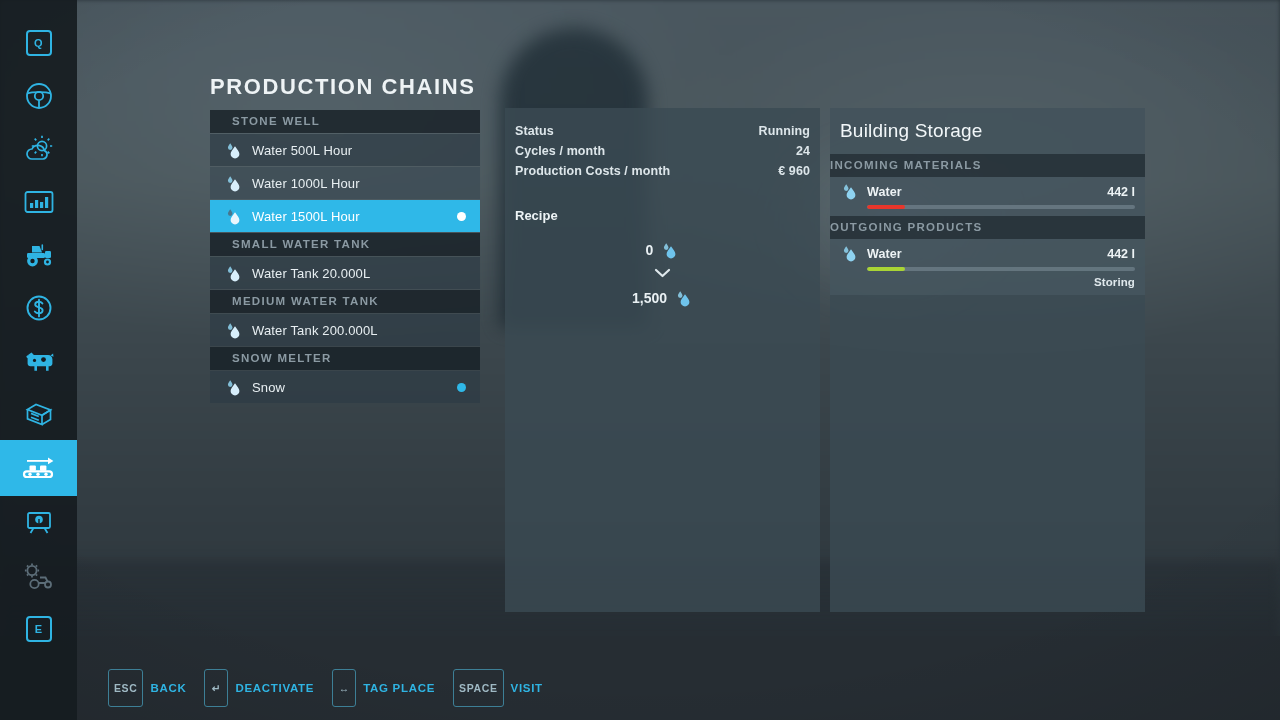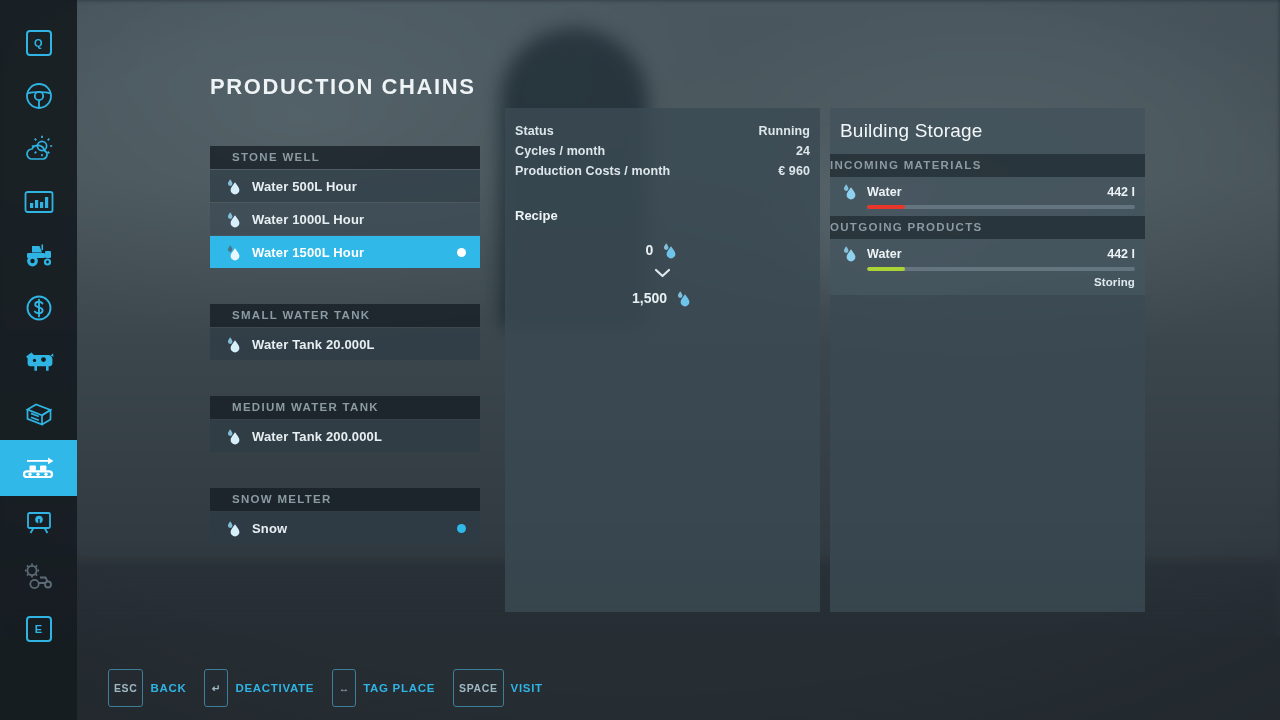--- a/index.html
+++ b/index.html
@@ -69,26 +69,26 @@
     position:absolute; left:210px; top:74px;
     font-size:22px; font-weight:bold; letter-spacing:1.6px; color:#eef3f5;
     text-transform:uppercase;
   }
 
   
   #list { position:absolute; left:210px; top:110px; width:270px; }
   .grp {
     height:23px; line-height:23px; background:rgba(23,31,37,.80);
     color:#8b9aa3; font-size:11.5px; font-weight:bold; letter-spacing:1.3px;
-    text-transform:uppercase; padding-left:22px; margin-bottom:1px;margin-top:36px;
+    text-transform:uppercase; padding-left:22px; margin-bottom:1px;
   }
   .row {
     height:32px; display:flex; align-items:center; padding:0 14px 0 14px;
     margin-bottom:1px; position:relative;
-    color:#e8eff2; font-size:13px; font-weight:bold;
+    color:#e8eff2; font-size:13px; font-weight:normal;
   }
   .row.sh0 { background:rgba(46,60,69,.72); }
   .row.sh1 { background:rgba(59,75,85,.72); }
   .row.sel { background:#2fb8e8; color:#ffffff; }
   .row .rname { margin-left:9px; letter-spacing:.15px; }
   .dot { position:absolute; right:14px; width:9px; height:9px; border-radius:50%; }
   .dot.white { background:#ffffff; }
   .dot.cyan  { background:#2fb8e8; }
 
   

